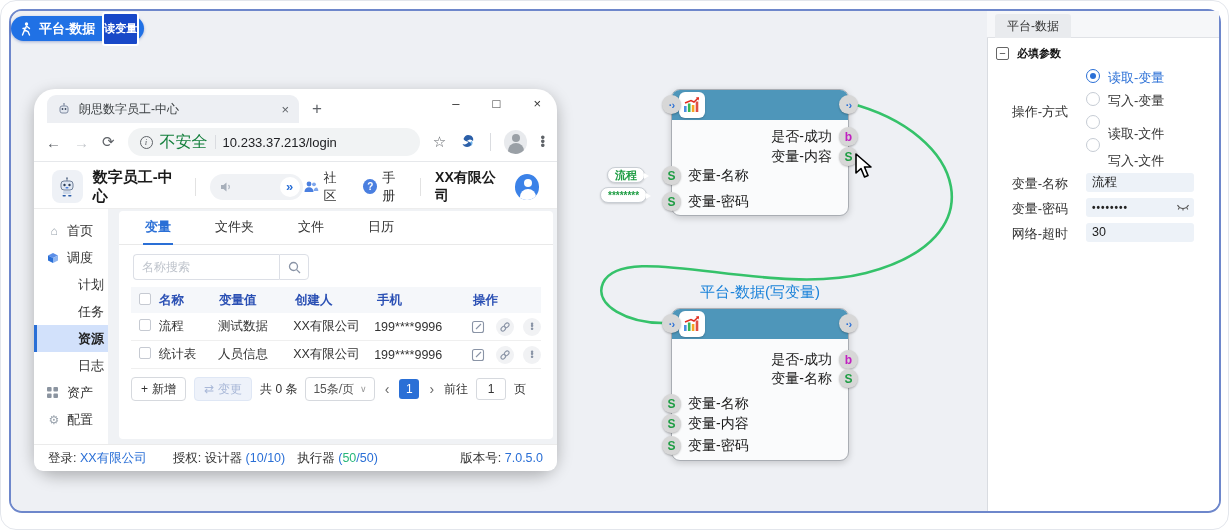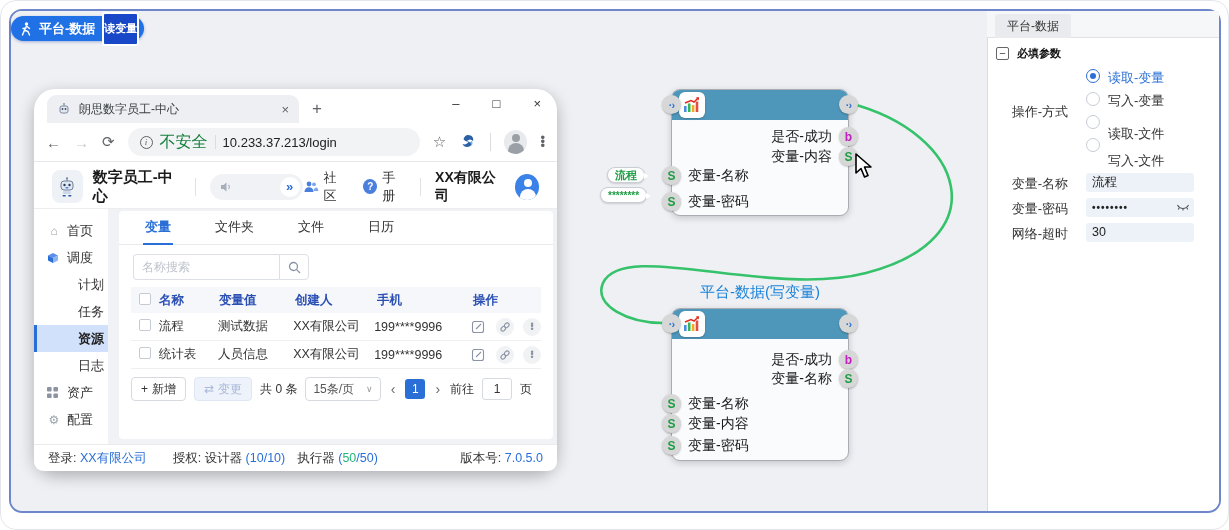--- a/index.html
+++ b/index.html
@@ -69,21 +69,21 @@
   .tbl{margin:0 12px;font-size:12.5px}
   .trow{display:flex;align-items:center;height:28px;border-bottom:1px solid #efefef;color:#333}
   .trow.hd{background:#f5f7fa;height:26px;border-bottom:none;color:#2b50b4;font-weight:bold}
   .c1{width:28px;padding-left:8px}.c2{width:60px}.c3{width:76px}.c4{width:82px}.c5{width:96px}.c6{flex:1;display:flex;align-items:center;gap:9px}
   .cbx{width:12px;height:12px;border:1px solid #c6cad2;border-radius:2px;background:#fff;display:inline-block}
   .opic{width:18px;height:18px;border-radius:50%;display:flex;align-items:center;justify-content:center}
   .opic.bg{background:#f1f2f4}
   .pager{display:flex;align-items:center;gap:8px;margin:8px 12px 0;font-size:12px;color:#333}
   .btn{height:24px;border:1px solid #d6d9de;border-radius:4px;background:#fff;display:flex;align-items:center;gap:4px;padding:0 9px;font-size:12px;color:#333}
   .btn.dis{background:#eef2fa;border-color:#dfe7f5;color:#a9b8d8}
-  .psel{height:24px;border:1px solid #d6d9de;border-radius:4px;display:flex;align-items:center;gap:12px;padding:0 7px;color:#555}
+  .psel{height:24px;border:1px solid #d6d9de;border-radius:4px;display:flex;align-items:center;gap:6px;padding:0 7px;color:#555}
   .pg-arrow{color:#666;font-size:14px;padding:0 2px}
   .pg-num{width:20px;height:20px;background:#2a6fd6;color:#fff;border-radius:3px;display:flex;align-items:center;justify-content:center;font-size:12px}
   .goto-in{width:30px;height:22px;border:1px solid #d6d9de;border-radius:3px;text-align:center;font-size:12px;color:#333;outline:none}
   
   .sbar{position:absolute;left:0;right:0;bottom:0;height:27px;background:#fff;border-top:1px solid #ebebeb;border-radius:0 0 9px 9px;display:flex;align-items:center;padding:0 14px;font-size:12.5px;color:#333}
   .blue{color:#2a6fd6}.green{color:#27b77a}
   
   .node{position:absolute;background:#fafbfc;border:1px solid #a9adb3;border-radius:9px;box-shadow:0 2px 7px rgba(0,0,0,.18);z-index:4}
   .node-h{position:absolute;left:0;right:0;top:0;height:30px;background:#4e96ba;border-radius:8px 8px 0 0}
   .node-icon{position:absolute;left:7px;top:2px;width:26px;height:26px;background:#fff;border-radius:6px;display:flex;align-items:center;justify-content:center;box-shadow:0 1px 2px rgba(0,0,0,.2)}

